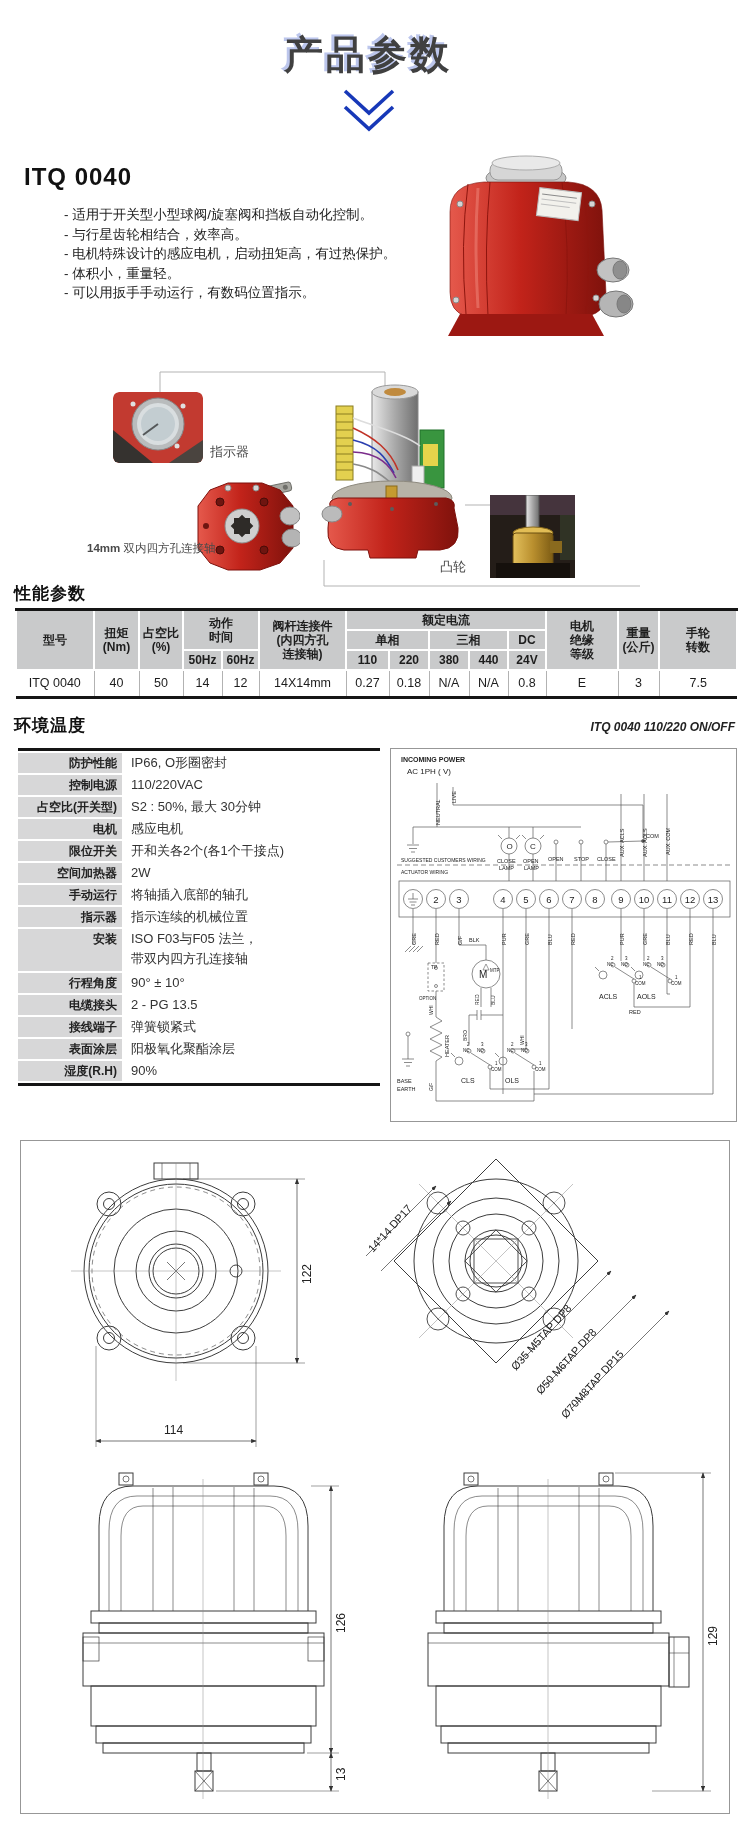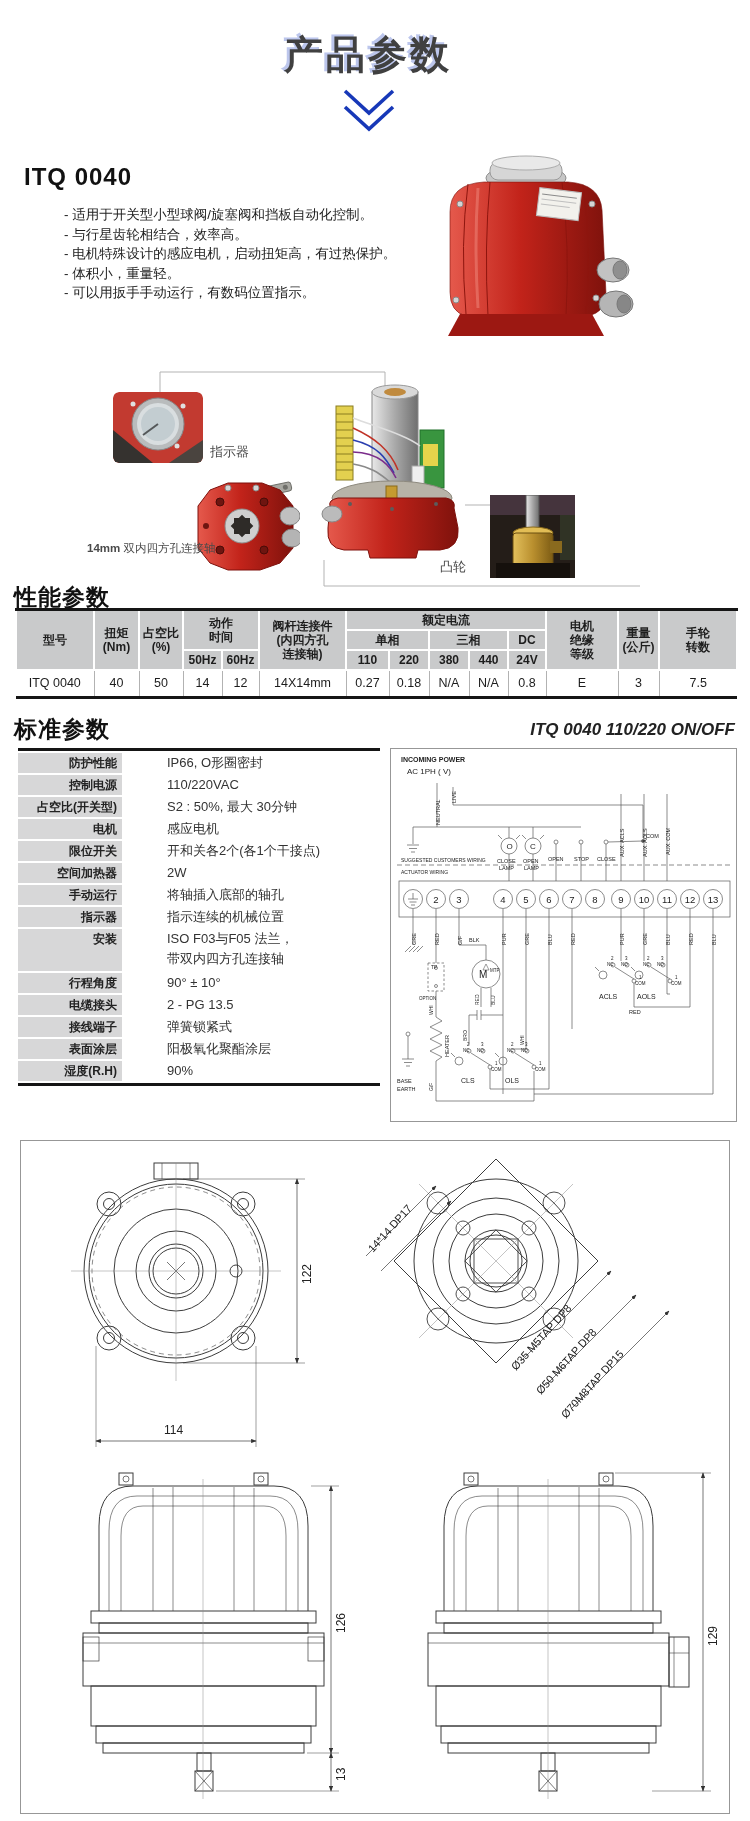--- a/index.html
+++ b/index.html
@@ -12,37 +12,37 @@
   
   .model{left:24px;top:163px;font-size:24px;font-weight:bold;letter-spacing:1px;color:#111;}
   .features{left:24px;top:207px;width:420px;font-size:13.5px;color:#1c1c1c;margin-left:40px;}
   .feat{margin-bottom:4px;line-height:15.5px;}
   
   .cap{font-size:13px;color:#4a4a4a;}
   .cap-sm{font-size:11.5px;color:#4a4a4a;}
   .photo{overflow:hidden;}
   .rnd{border-radius:6px;}
   
-  .sect{font-size:23px;font-weight:bold;color:#111;letter-spacing:1px;}
-  .note{font-size:17px;font-weight:bold;font-style:italic;color:#222;text-align:center;}
+  .sect{font-size:17px;font-weight:bold;color:#111;letter-spacing:1px;}
+  .note{font-size:12px;font-weight:bold;font-style:italic;color:#222;text-align:center;}
   
   table.perf{border-collapse:collapse;table-layout:fixed;width:721px;
              border-top:3px solid #151515;border-bottom:3px solid #151515;}
   table.perf th{background:#c9cacb;border:2px solid #fff;font-size:12px;font-weight:bold;
                 color:#1d1d1d;padding:2px 0;line-height:1.18;}
   table.perf td{font-size:12.5px;text-align:center;padding:5px 0 6px 0;color:#1d1d1d;
                 border-left:1px solid #b2b2b2;background:#fff;}
   table.perf td.first{border-left:none;}
   
   .stdtbl{width:362px;border-top:3px solid #151515;border-bottom:3px solid #151515;padding-top:2px;}
   .srow{display:flex;height:20px;margin-bottom:2px;}
   .srow.tall{height:42px;}
   .slabel{width:104px;background:#d7d7d8;text-align:right;padding-right:5px;box-sizing:border-box;
           font-size:12px;font-weight:bold;color:#222;line-height:20px;}
-  .sval{flex:1;padding-left:9px;font-size:13px;color:#333;line-height:20px;white-space:nowrap;margin-left:36px;}
+  .sval{flex:1;padding-left:9px;font-size:13px;color:#333;line-height:20px;white-space:nowrap;}
   .box{border:1px solid #979797;background:#fff;}
   svg text{font-family:"Liberation Sans","DejaVu Sans",sans-serif;}
 </style>
 </head>
 <body>
 
 <div class="page">
 
   <div class="abs big-title">产品参数</div>
   <svg class="abs" style="left:342px;top:88px;" width="54" height="54" viewBox="0 0 54 54">
@@ -296,21 +296,21 @@
       <td>N/A</td>
       <td>N/A</td>
       <td>0.8</td>
       <td>E</td>
       <td>3</td>
       <td>7.5</td>
     </tr>
   </tbody>
     </table>
 
-  <div class="abs sect" style="left:14px;top:714px;">标准参数</div>
+  <div class="abs sect" style="left:14px;top:714px;">环境温度</div>
   <div class="abs note" style="right:15px;top:720px;">ITQ 0040 110/220 ON/OFF</div>
 
   <div class="abs stdtbl" style="left:18px;top:748px;">
     <div class="srow">
         <div class="slabel">防护性能</div>
         <div class="sval">IP66, O形圈密封</div>
       </div>
     <div class="srow">
         <div class="slabel">控制电源</div>
         <div class="sval">110/220VAC</div>

